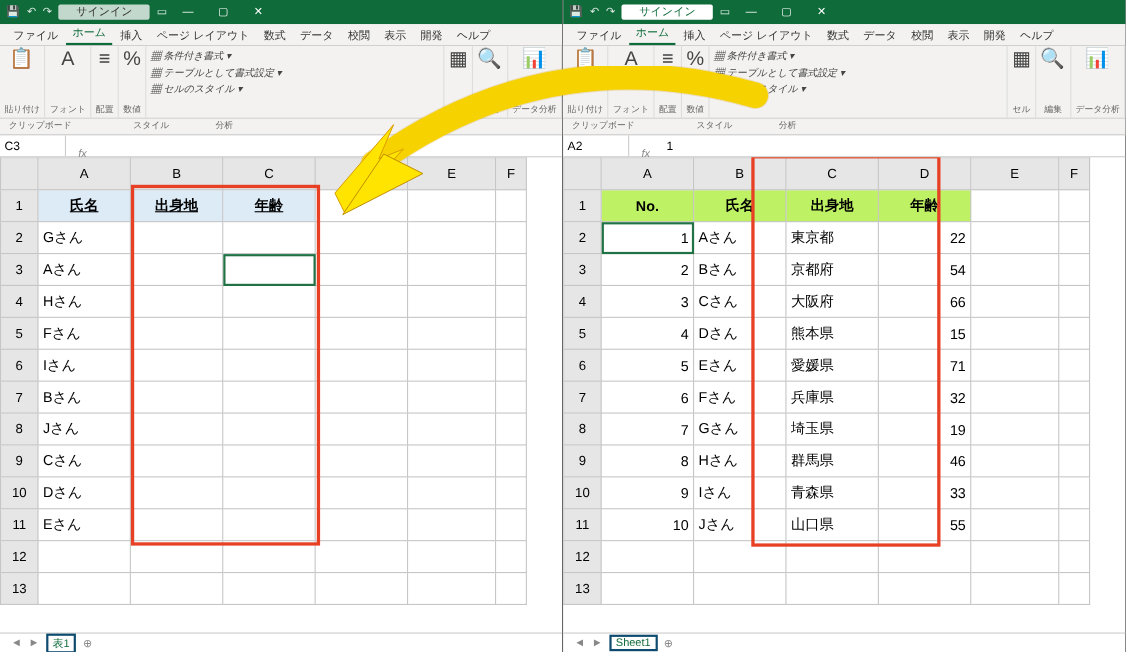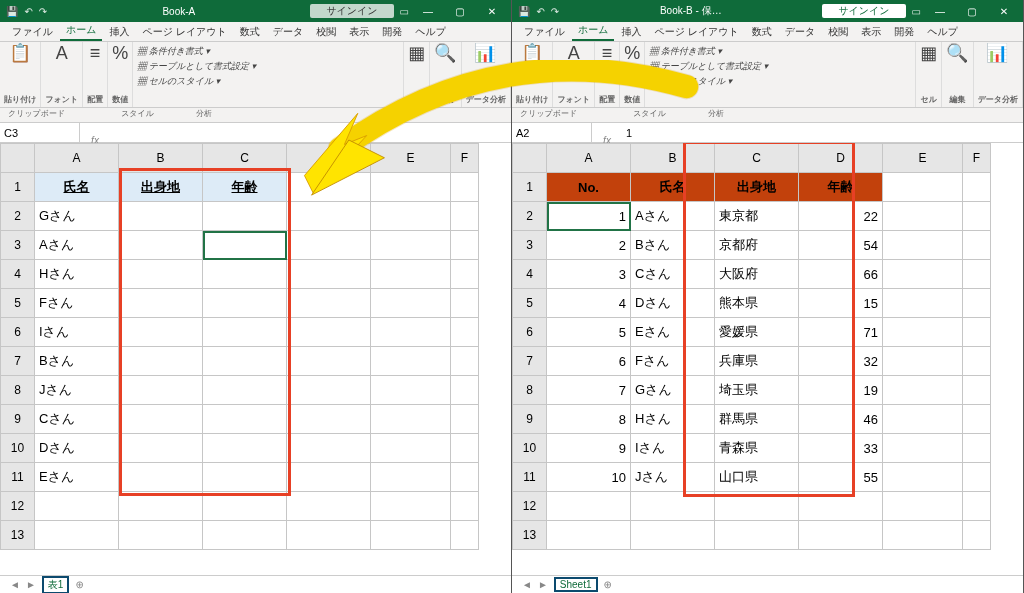--- a/index.html
+++ b/index.html
@@ -11,55 +11,54 @@
   .titlebar .winbtn{width:26px;text-align:center;}
   .titlebar .signin{background:#fff;color:#0f6b3a;border-radius:2px;padding:0 16px;}
   .titlebar .signin.gray{background:#c3d8cc;color:#333;}
   .titlebar .icon-sm{opacity:.85;}
   .tabs { height:20px; display:flex; align-items:flex-end; gap:1px; padding:0 6px; font-size:10px; background:#f3f2f1; border-bottom:1px solid #ccc;}
   .tabs .t{padding:2px 6px; color:#333;}
   .tabs .t.active{color:#0f6b3a; border-bottom:2px solid #0f6b3a; font-weight:normal;}
   .ribbon{height:66px; background:#f3f2f1; display:flex; border-bottom:1px solid #ccc; font-size:9px; color:#444;}
   .rgroup{display:flex; flex-direction:column; align-items:center; justify-content:flex-start; padding:2px 4px; border-right:1px solid #ddd;}
   .rgroup .lg{font-size:18px;line-height:1;}
-  .rgroup .lbl{margin-top:auto; font-size:8px; color:#666;font-weight:bold;}
+  .rgroup .lbl{margin-top:auto; font-size:8px; color:#666;}
   .rgroup.styles{flex:1; align-items:flex-start;font-style:italic;}
   .rgroup.styles .row{display:flex; align-items:center; gap:4px; font-size:9px; padding:1px 0;}
   .subbar{height:15px; background:#f3f2f1; display:flex; font-size:8px; color:#666; padding:0 8px; gap:14px; border-bottom:1px solid #ccc;}
   .fxbar{height:20px; display:flex; align-items:center; border-bottom:1px solid #ccc;}
-  .namebox{width:80px; height:100%; border-right:1px solid #ccc; font-size:11px; padding:1px 4px; display:flex; align-items:center;}
+  .namebox{width:60px; height:100%; border-right:1px solid #ccc; font-size:11px; padding:1px 4px; display:flex; align-items:center;}
   .fxlbl{width:30px; text-align:center; font-size:10px; font-style:italic; color:#888;margin-top:16px;}
   .fxinput{flex:1; font-size:11px; padding:0 4px;}
   .grid{flex:1; position:relative; overflow:hidden;}
   table.sheet{border-collapse:collapse; font-size:13px; table-layout:fixed;}
   table.sheet th, table.sheet td{border:1px solid #c6c6c6; height:29px; padding:0 4px; text-align:left; background:#fff;}
   table.sheet th{background:#e6e6e6; font-weight:normal; text-align:center; font-size:12px;}
   table.sheet th.rh{width:34px;}
   table.sheet .hdr td{background:#ddebf7; text-align:center; font-weight:bold; text-decoration:underline;}
-  table.sheet .hdr.orange td{background:#c2410c; text-decoration:none;}
+  table.sheet .hdr.orange td{background:#bef264; text-decoration:none;}
   .num{text-align:right !important;}
   .colA{width:84px;} .colB{width:84px;} .colC{width:84px;} .colD{width:84px;} .colE{width:80px;} .colF{width:28px;}
   .redbox{position:absolute; border:3px solid #e74025; pointer-events:none;}
   .sheettabs{height:18px; display:flex; align-items:center; font-size:10px; padding:0 10px; gap:6px; border-top:1px solid #ccc;}
   .sheettabs .nav{color:#888;}
   .sheettabs .stab{border:2px solid #0c4a6e; color:#0f6b3a; padding:0 4px;}
   .sheettabs .plus{color:#888;}
   .sheet td.csel{outline:2px solid #217346; outline-offset:-2px;}
   
   .arrow{position:absolute; left:280px; top:60px; width:440px; height:160px; pointer-events:none; z-index:30;}
 </style>
 </head>
 <body>
 
 <div class="win">
   <div class="titlebar">
     <span class="icon-sm">💾</span>
     <span class="icon-sm">↶</span>
     <span class="icon-sm">↷</span>
-    <span class="fill">Book-A</span>
     <span class="signin gray">サインイン</span>
     <span class="icon-sm">▭</span>
     <span class="winbtn">—</span>
     <span class="winbtn">▢</span>
     <span class="winbtn">✕</span>
   </div>
   <div class="tabs" id="ltabs">
       <span class="t">ファイル</span>
       <span class="t active">ホーム</span>
       <span class="t">挿入</span>
@@ -261,21 +260,20 @@
     <span class="stab">表1</span>
     <span class="plus">⊕</span>
   </div>
 </div>
 
 <div class="win">
   <div class="titlebar">
     <span class="icon-sm">💾</span>
     <span class="icon-sm">↶</span>
     <span class="icon-sm">↷</span>
-    <span class="fill">Book-B  -  保…</span>
     <span class="signin">サインイン</span>
     <span class="icon-sm">▭</span>
     <span class="winbtn">—</span>
     <span class="winbtn">▢</span>
     <span class="winbtn">✕</span>
   </div>
   <div class="tabs" id="rtabs">
       <span class="t">ファイル</span>
       <span class="t active">ホーム</span>
       <span class="t">挿入</span>

